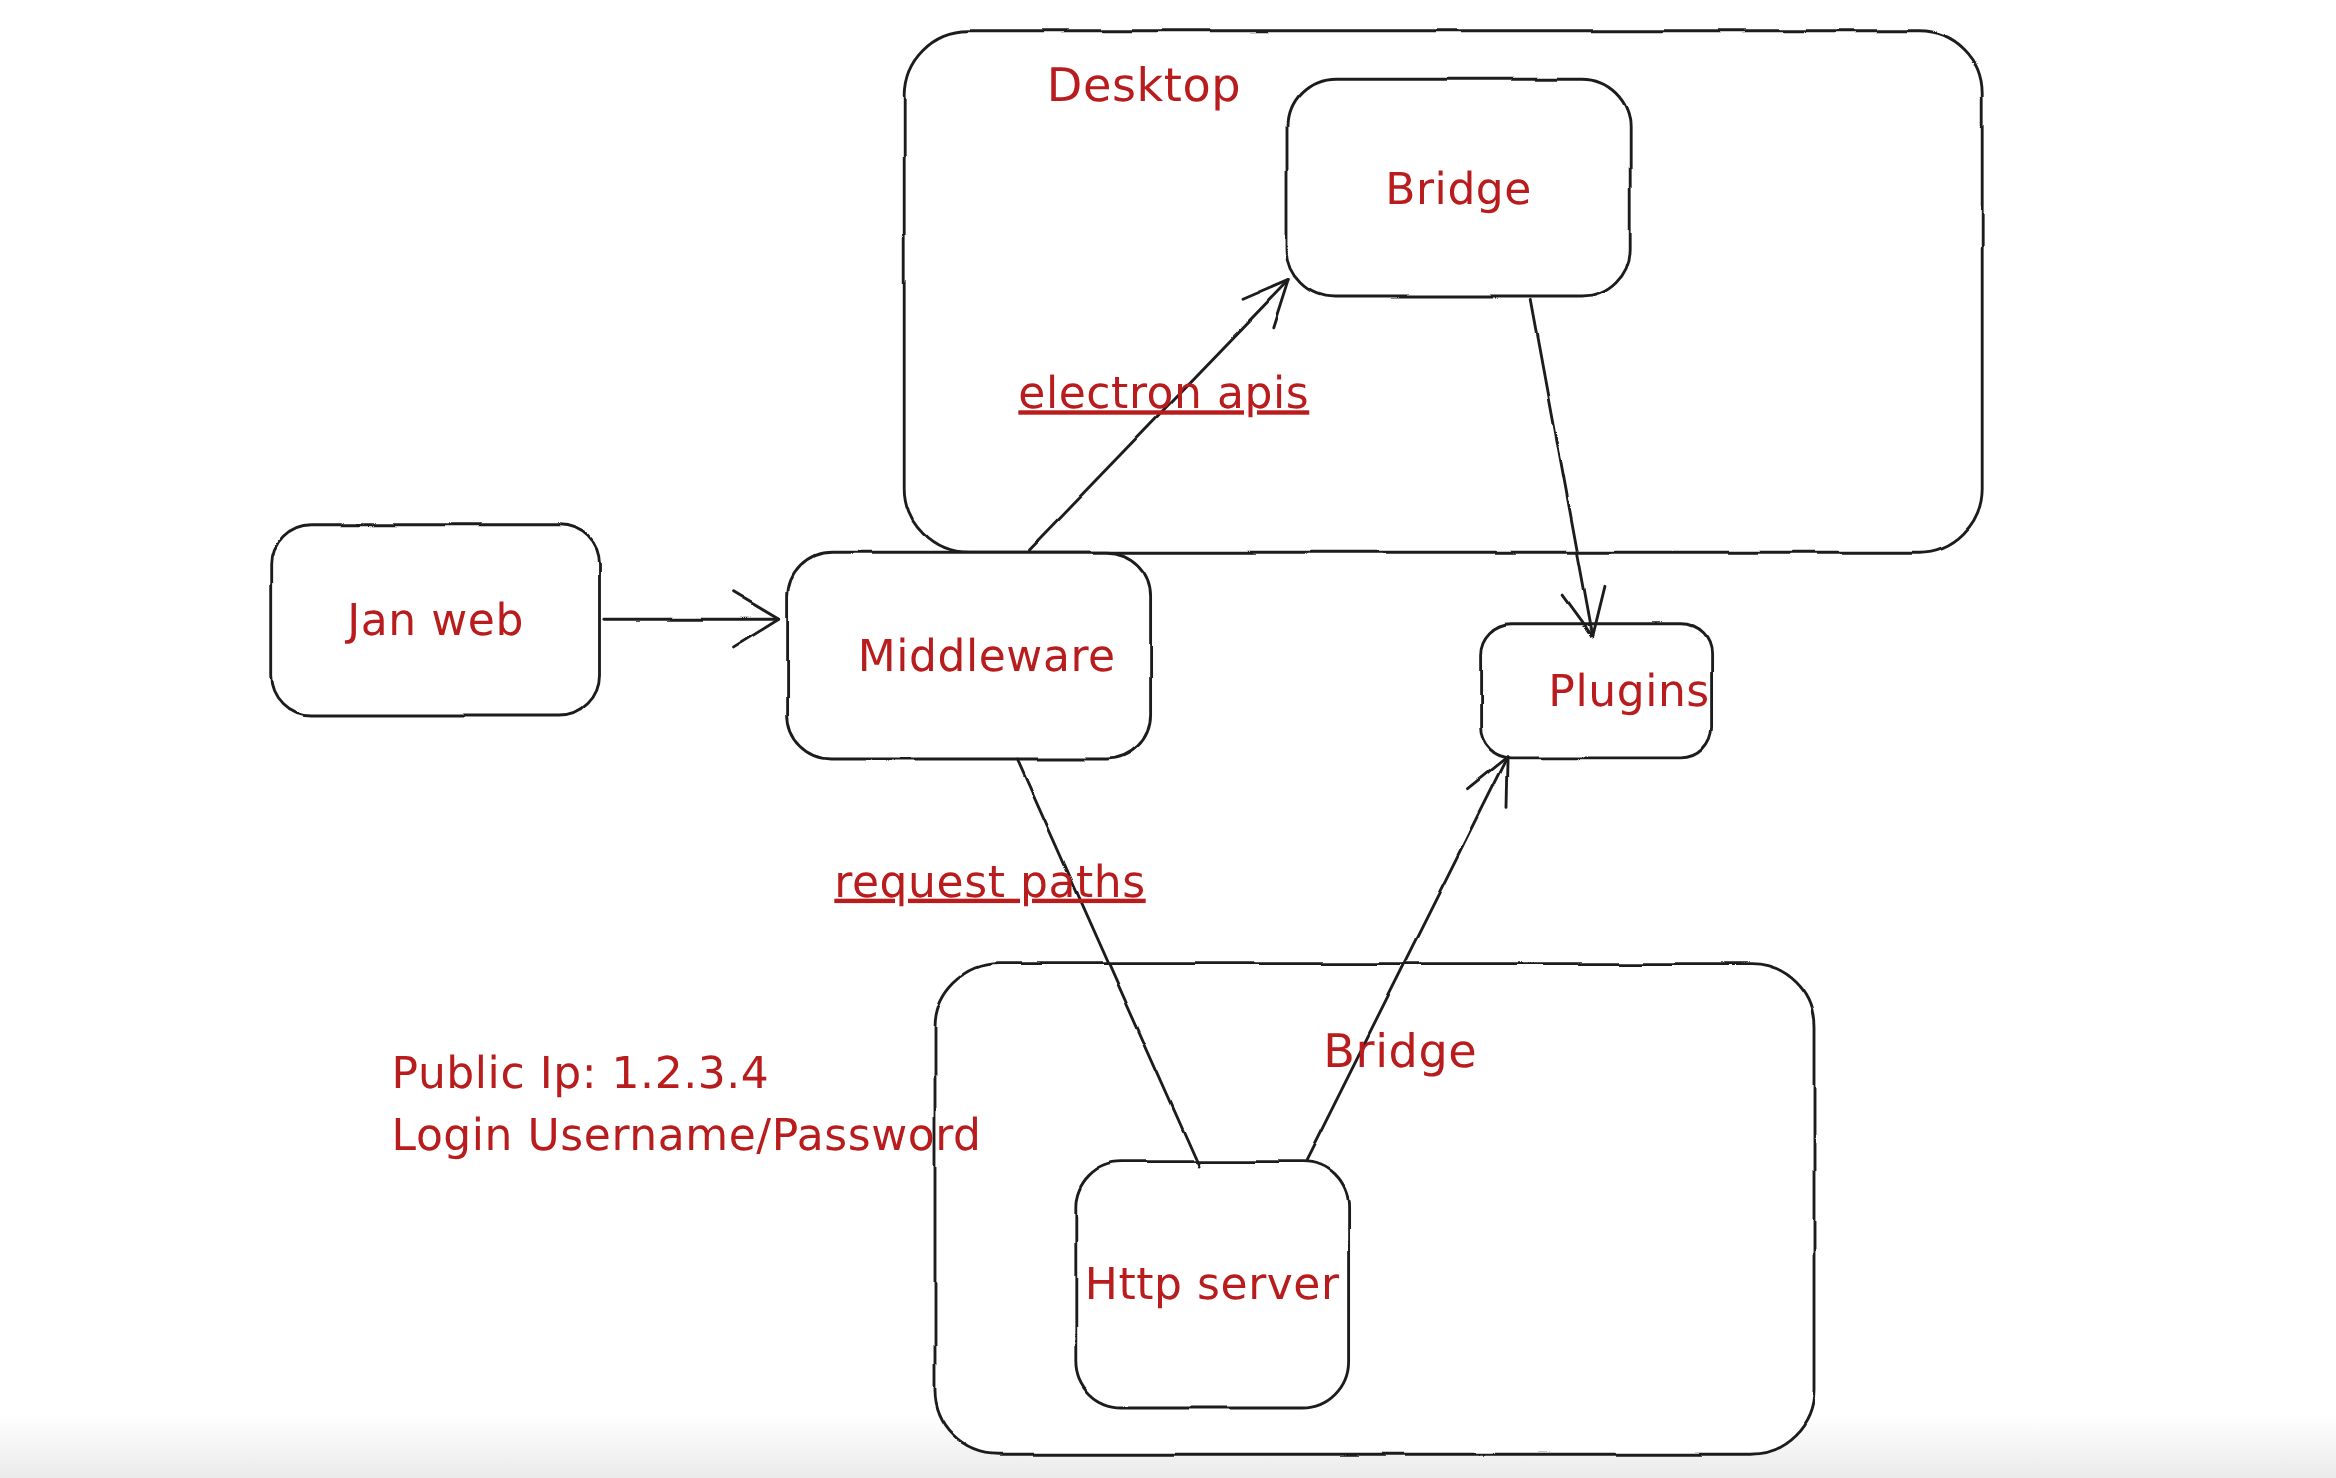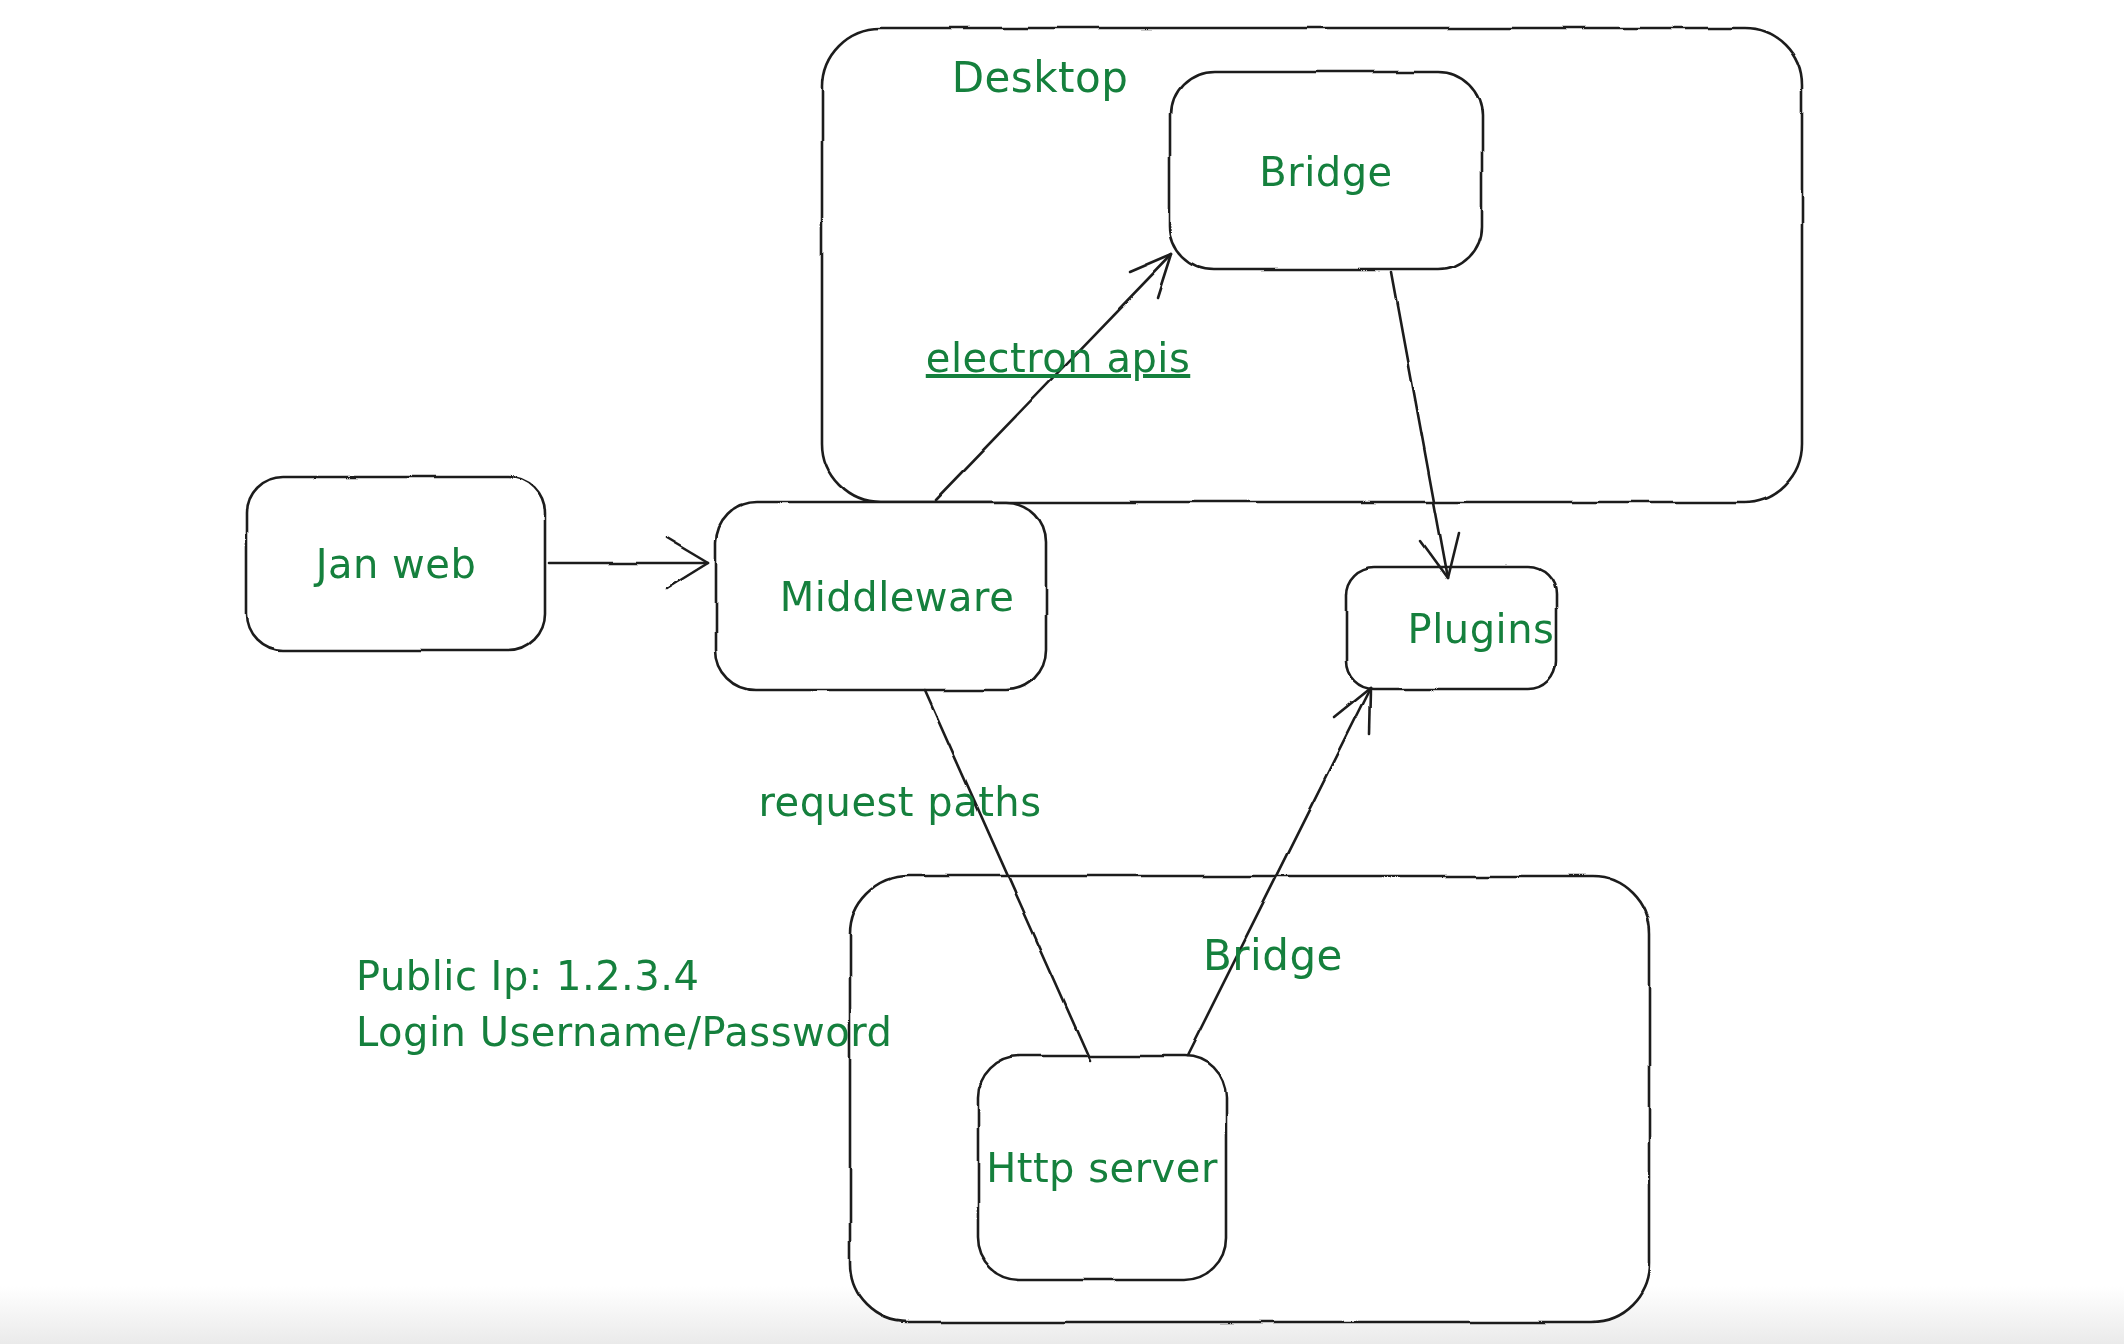--- a/index.html
+++ b/index.html
@@ -24,21 +24,21 @@
     background: linear-gradient(to bottom, rgba(235,235,235,0), #eaeaea);
     pointer-events: none;
   }
   svg.shapes {
     position: absolute;
     left: 0;
     top: 0;
   }
   .label {
     position: absolute;
-    color: #15803d;
+    color: #b91c1c;
     font-size: 40px;
     letter-spacing: 0.5px;
     white-space: nowrap;
     transform: translate(-50%, -50%);
     line-height: 1.2;
   }
   .label.anchor-left {
     transform: translate(0, -50%);
   }
   .label.group-title {
@@ -100,18 +100,18 @@
   <div class="label group-title" style="left:1040px; top:78px;">Desktop</div>
   <div class="label group-title" style="left:1273px; top:956px;">Bridge</div>
 
   <div class="label" style="left:396px; top:564px;">Jan web</div>
   <div class="label" style="left:881px; top:597px;margin-left:16px;">Middleware</div>
   <div class="label" style="left:1326px; top:172px;">Bridge</div>
   <div class="label" style="left:1481px; top:629px;">Plugins</div>
   <div class="label" style="left:1102px; top:1168px;">Http server</div>
 
   <div class="label" style="left:1058px; top:358px;text-decoration:underline;">electron apis</div>
-  <div class="label" style="left:900px; top:802px;">request paths</div>
+  <div class="label" style="left:900px; top:802px;text-decoration:underline;">request paths</div>
 
   <div class="label anchor-left" style="left:356px; top:976px;">Public Ip: 1.2.3.4</div>
   <div class="label anchor-left" style="left:356px; top:1032px;">Login Username/Password</div>
 
 </div>
 
 </body></html>

